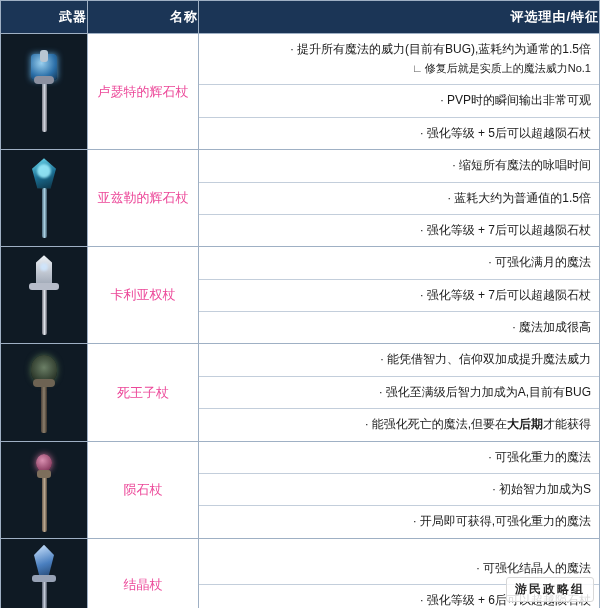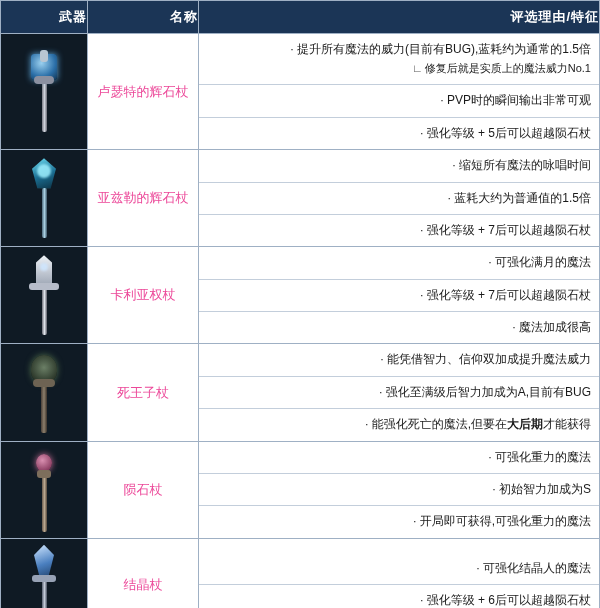--- a/index.html
+++ b/index.html
@@ -227,13 +227,14 @@
         <td class="namecell">结晶杖</td>
         <td class="desccell">
           <div class="feat"><span class="dot">·</span><span>可强化结晶人的魔法</span></div>
           <div class="feat"><span class="dot">·</span><span>强化等级 + 6后可以超越陨石杖</span></div>
         </td>
       </tr>
 
     </tbody>
   </table>
 
+  <div class="watermark">游民政略组</div>
 </div>
 
 </body></html>

